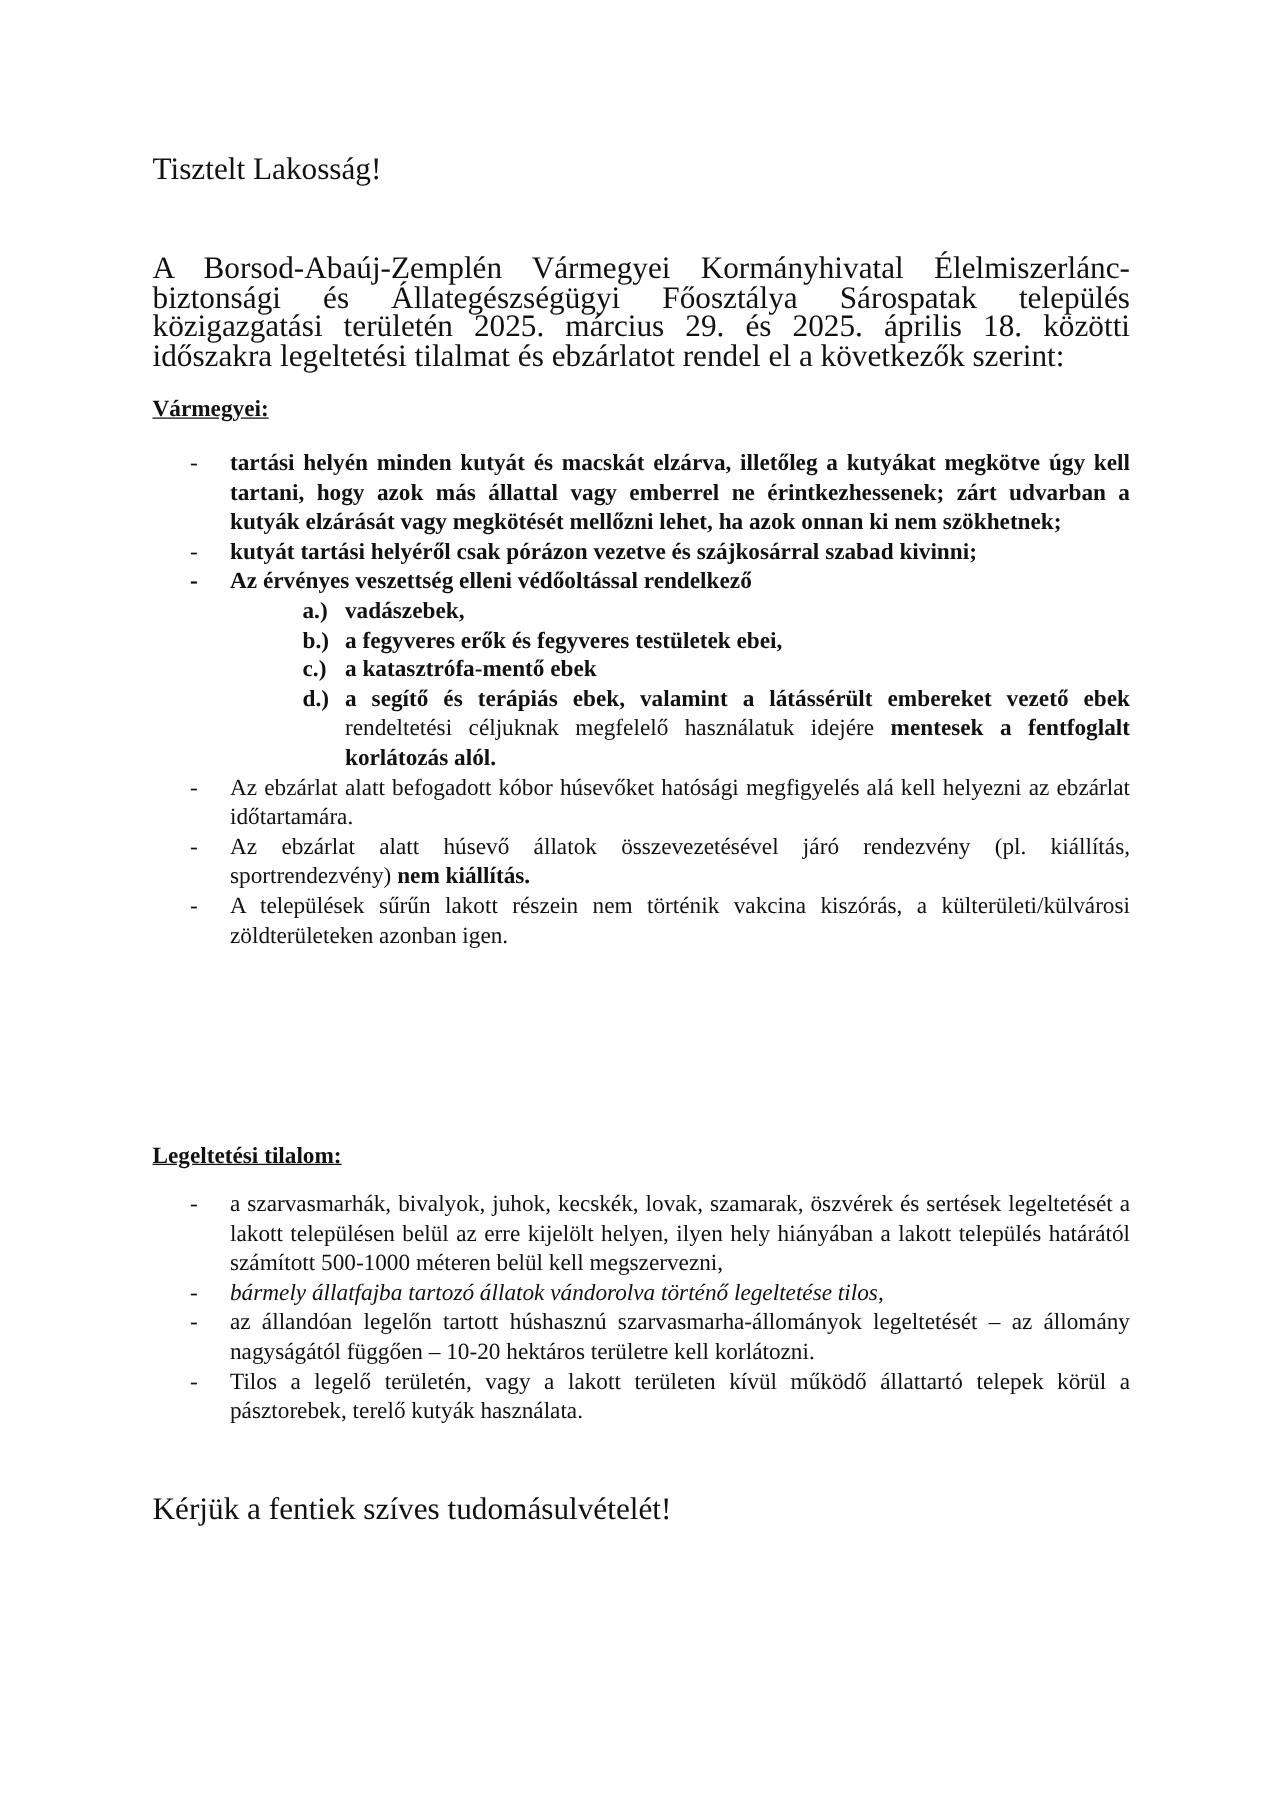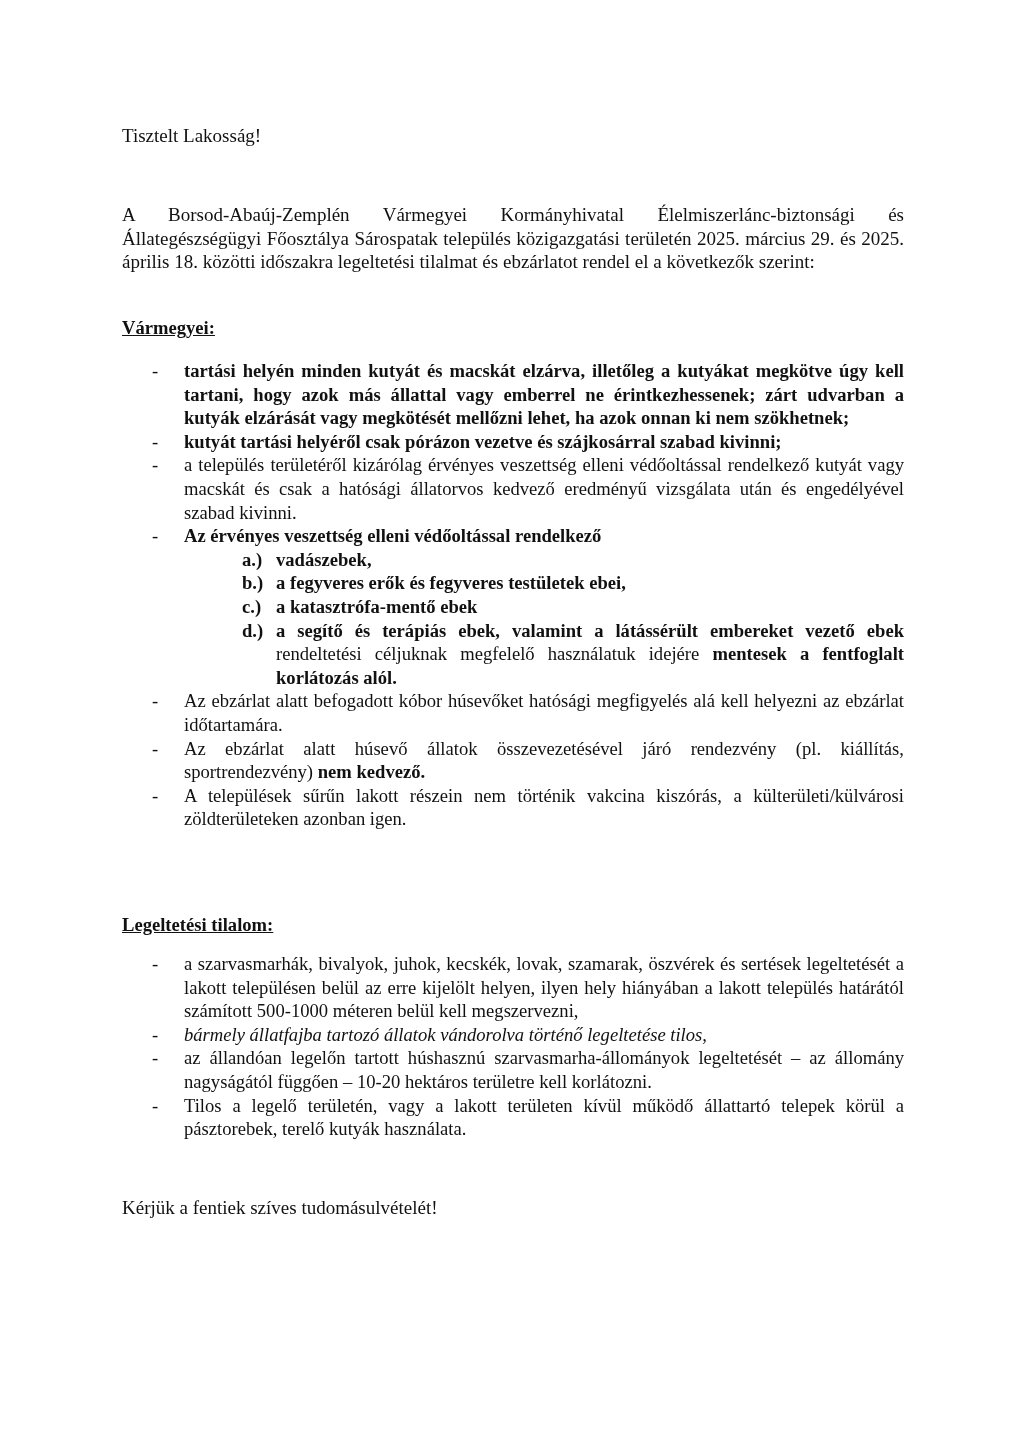--- a/index.html
+++ b/index.html
@@ -2,21 +2,21 @@
 <html><head>
 <meta charset="utf-8">
 <style>
   html, body { margin: 0; padding: 0; background: #ffffff; }
   body {
     width: 1024px; height: 1448px; position: relative; overflow: hidden;
     font-family: "Liberation Serif", "DejaVu Serif", serif;
     color: #111111;
   }
   .page { position: absolute; left: 122px; top: 0; width: 782px; }
-  .p { font-size: 19px; line-height: 23.6px; margin: 0; text-align: justify; }
+  .p { font-size: 25px; line-height: 23.6px; margin: 0; text-align: justify; }
   .greeting { position: absolute; top: 124px; left: 0; }
   .intro { position: absolute; top: 203px; left: 0; width: 782px; }
   .heading { position: absolute; left: 0; font-weight: bold; text-decoration: underline; font-size: 18.6px; }
   .h1 { top: 317px; }
   .h2 { top: 914px; text-align: right; }
   ul.dash { list-style: none; margin: 0; padding: 0; position: absolute; left: 0; width: 782px; }
   ul.dash li { position: relative; padding-left: 62px; font-size: 18.6px; line-height: 23.6px; text-align: justify; }
   ul.dash li .dash-mark { position: absolute; left: 30px; top: 0; }
   .l1 { top: 359px; }
   .l2 { top: 952px; }
@@ -40,21 +40,20 @@
     <li>
       <span class="dash-mark">-</span>
       <span class="b">tartási helyén minden kutyát és macskát elzárva, illetőleg a kutyákat megkötve úgy kell tartani, hogy azok más állattal vagy emberrel ne érintkezhessenek; zárt udvarban a kutyák elzárását vagy megkötését mellőzni lehet, ha azok onnan ki nem szökhetnek;</span>
     </li>
     <li>
       <span class="dash-mark">-</span>
       <span class="b">kutyát tartási helyéről csak pórázon vezetve és szájkosárral szabad kivinni;</span>
     </li>
     <li>
       <span class="dash-mark">-</span>
-      <span>a település területéről kizárólag érvényes veszettség elleni védőoltással rendelkező kutyát vagy macskát és csak a hatósági állatorvos kedvező eredményű vizsgálata után és engedélyével szabad kivinni.</span>
     </li>
     <li>
       <span class="dash-mark">-</span>
       <span class="b">Az érvényes veszettség elleni védőoltással rendelkező</span>
       <div class="sub">
         <div class="row">
           <span class="lbl">a.)</span>
           <span class="b">vadászebek,</span>
         </div>
         <div class="row">
@@ -71,21 +70,21 @@
           <span>rendeltetési céljuknak megfelelő használatuk idejére </span><span class="b">mentesek a fentfoglalt korlátozás alól.</span>
         </div>
       </div>
     </li>
     <li>
       <span class="dash-mark">-</span>
       <span>Az ebzárlat alatt befogadott kóbor húsevőket hatósági megfigyelés alá kell helyezni az ebzárlat időtartamára.</span>
     </li>
     <li>
       <span class="dash-mark">-</span>
-      <span>Az ebzárlat alatt húsevő állatok összevezetésével járó rendezvény (pl. kiállítás, sportrendezvény) </span><span class="b">nem kedvező.</span>
+      <span>Az ebzárlat alatt húsevő állatok összevezetésével járó rendezvény (pl. kiállítás, sportrendezvény) </span><span class="b">nem kiállítás.</span>
     </li>
     <li>
       <span class="dash-mark">-</span>
       <span>A települések sűrűn lakott részein nem történik vakcina kiszórás, a külterületi/külvárosi zöldterületeken azonban igen.</span>
     </li>
   </ul>
 
   <div class="heading h2">Legeltetési tilalom:</div>
 
   <ul class="dash l2">

